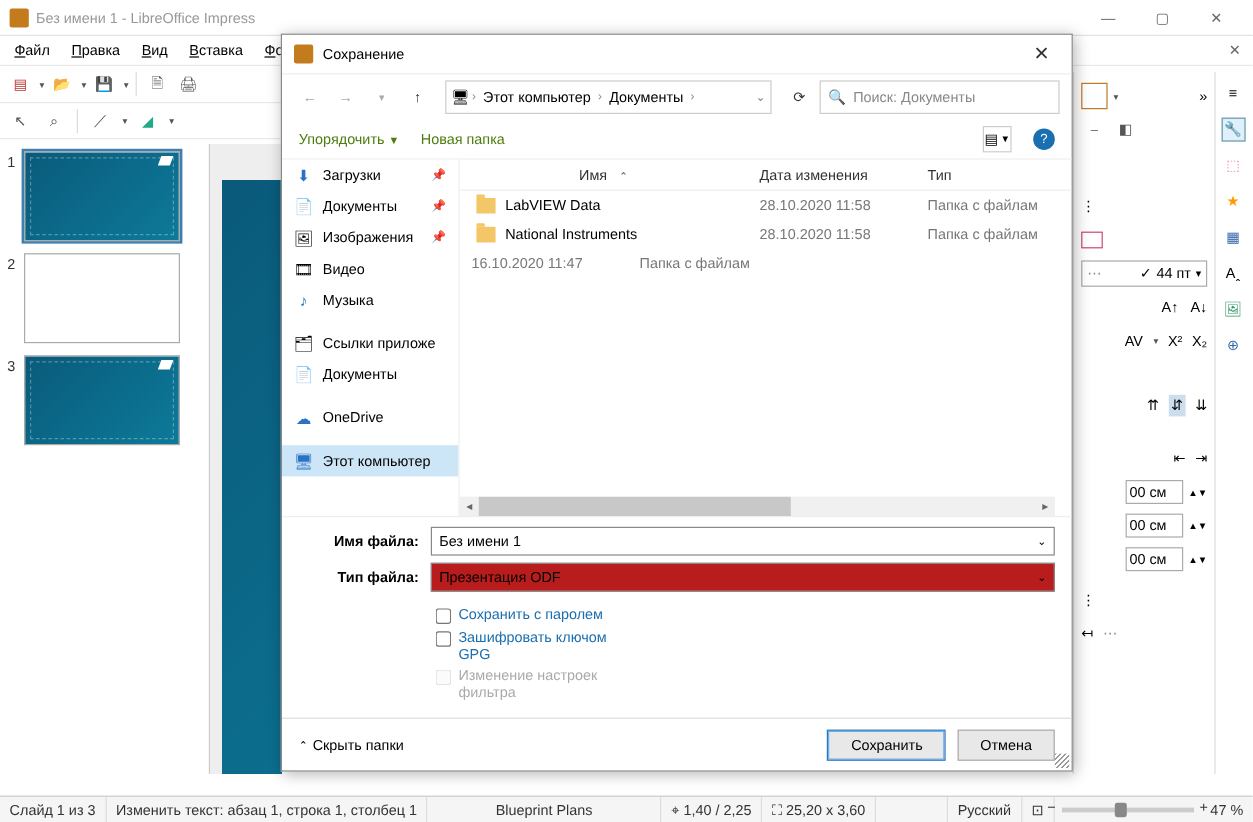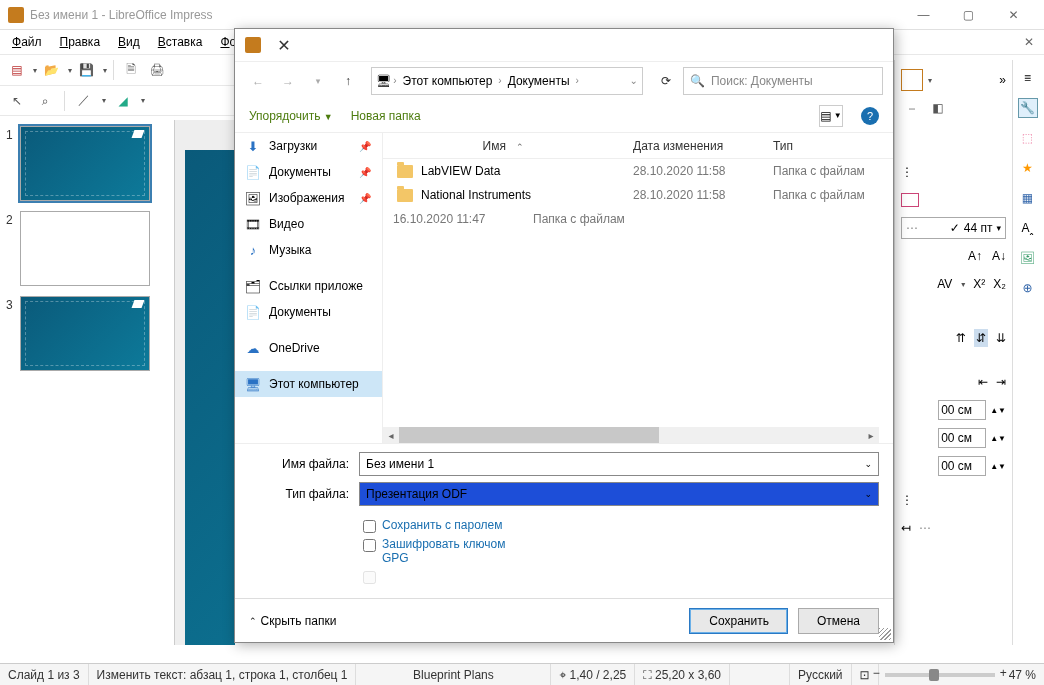--- a/index.html
+++ b/index.html
@@ -90,23 +90,23 @@
 .fl-row{height:24px;display:flex;align-items:center;}
 .fl-row .col-name{display:flex;align-items:flex-end;gap:8px;padding-left:14px;}
 .fl-row .col-date,.fl-row .col-type{color:#777;padding:0 10px;}
 .folder-ico{width:16px;height:13px;background:#f3c667;border-radius:1px;position:relative;}
 .folder-ico::before{content:"";position:absolute;top:-3px;left:0;width:7px;height:3px;background:#f3c667;border-radius:1px 1px 0 0;}
 .fl-scroll{position:absolute;bottom:0;left:0;right:14px;height:16px;background:#f0f0f0;display:flex;align-items:center;}
 .fl-scroll .track{flex:1;height:16px;background:#f0f0f0;position:relative;}
 .fl-scroll .thumb-s{position:absolute;left:0;width:260px;height:16px;background:#c8c8c8;}
 .fl-scroll .arw{width:16px;height:16px;display:flex;align-items:center;justify-content:center;color:#666;background:#f0f0f0;font-size:10px;}
 .dlg-fields{padding:8px 14px 6px;display:grid;grid-template-columns:110px 1fr;row-gap:6px;align-items:center;border-top:1px solid #eee;}
-.dlg-fields label{text-align:right;padding-right:10px;}
+.dlg-fields label{text-align:right;padding-right:10px;font-weight:bold;}
 .dlg-fields .in{height:24px;border:1px solid #888;display:flex;align-items:center;padding:0 6px;justify-content:space-between;background:#fff;}
-.dlg-fields .in.grey{background:#1d4ed8;}
+.dlg-fields .in.grey{background:#b91c1c;}
 .dlg-checks{padding:2px 14px 10px 128px;}
 .chk{display:flex;align-items:flex-start;gap:6px;margin:4px 0;color:#1a6fb0;max-width:170px;}
 .chk.disabled{color:#aaa;}
 .chk input{margin-top:2px;}
 .chk.disabled input{opacity:0.6;}
 .dlg-footer{height:44px;border-top:1px solid #ddd;display:flex;align-items:center;padding:0 14px;gap:10px;}
 .dlg-footer .hide{display:flex;align-items:center;gap:4px;}
 .dlg-footer .spacer{flex:1;}
 .btn{height:26px;padding:0 18px;border:1px solid #aaa;background:#e8e8e8;display:flex;align-items:center;}
 .btn.primary{border:1px solid #2a79c4;box-shadow:inset 0 0 0 1px #6bb0e8;padding-left:19px;}
@@ -272,20 +272,21 @@
   <div class="cell">⊡</div>
   <div class="zoom-slider">
       <div class="knob"></div>
     </div>
   <div class="cell" style="border:none">47 %</div>
 </div>
 
 <div class="dialog">
   <div class="dlg-title">
     <div class="app-icon"></div>
+    <div class="t">Сохранение</div>
     <div class="x">✕</div>
   </div>
   <div class="dlg-nav">
     <div class="nav-btn">←</div>
     <div class="nav-btn">→</div>
     <div class="nav-btn" style="font-size:9px">▾</div>
     <div class="nav-btn active">↑</div>
     <div class="path-box">
       <span class="glyph">🖥</span>
         <span class="chev">›</span>
@@ -407,20 +408,21 @@
     <label class="chk">
         <input type="checkbox" style="">
         <span>Сохранить с паролем</span>
       </label>
     <label class="chk">
         <input type="checkbox" style="">
         <span>Зашифровать ключом GPG</span>
       </label>
     <label class="chk disabled">
         <input type="checkbox" disabled="" style="">
+        <span>Изменение настроек фильтра</span>
       </label>
   </div>
   <div class="dlg-footer">
     <div class="hide">
         <span style="font-size:9px">⌃</span>
         <span>Скрыть папки</span>
       </div>
     <div class="spacer"></div>
     <div class="btn primary">Сохранить</div>
     <div class="btn">Отмена</div>

